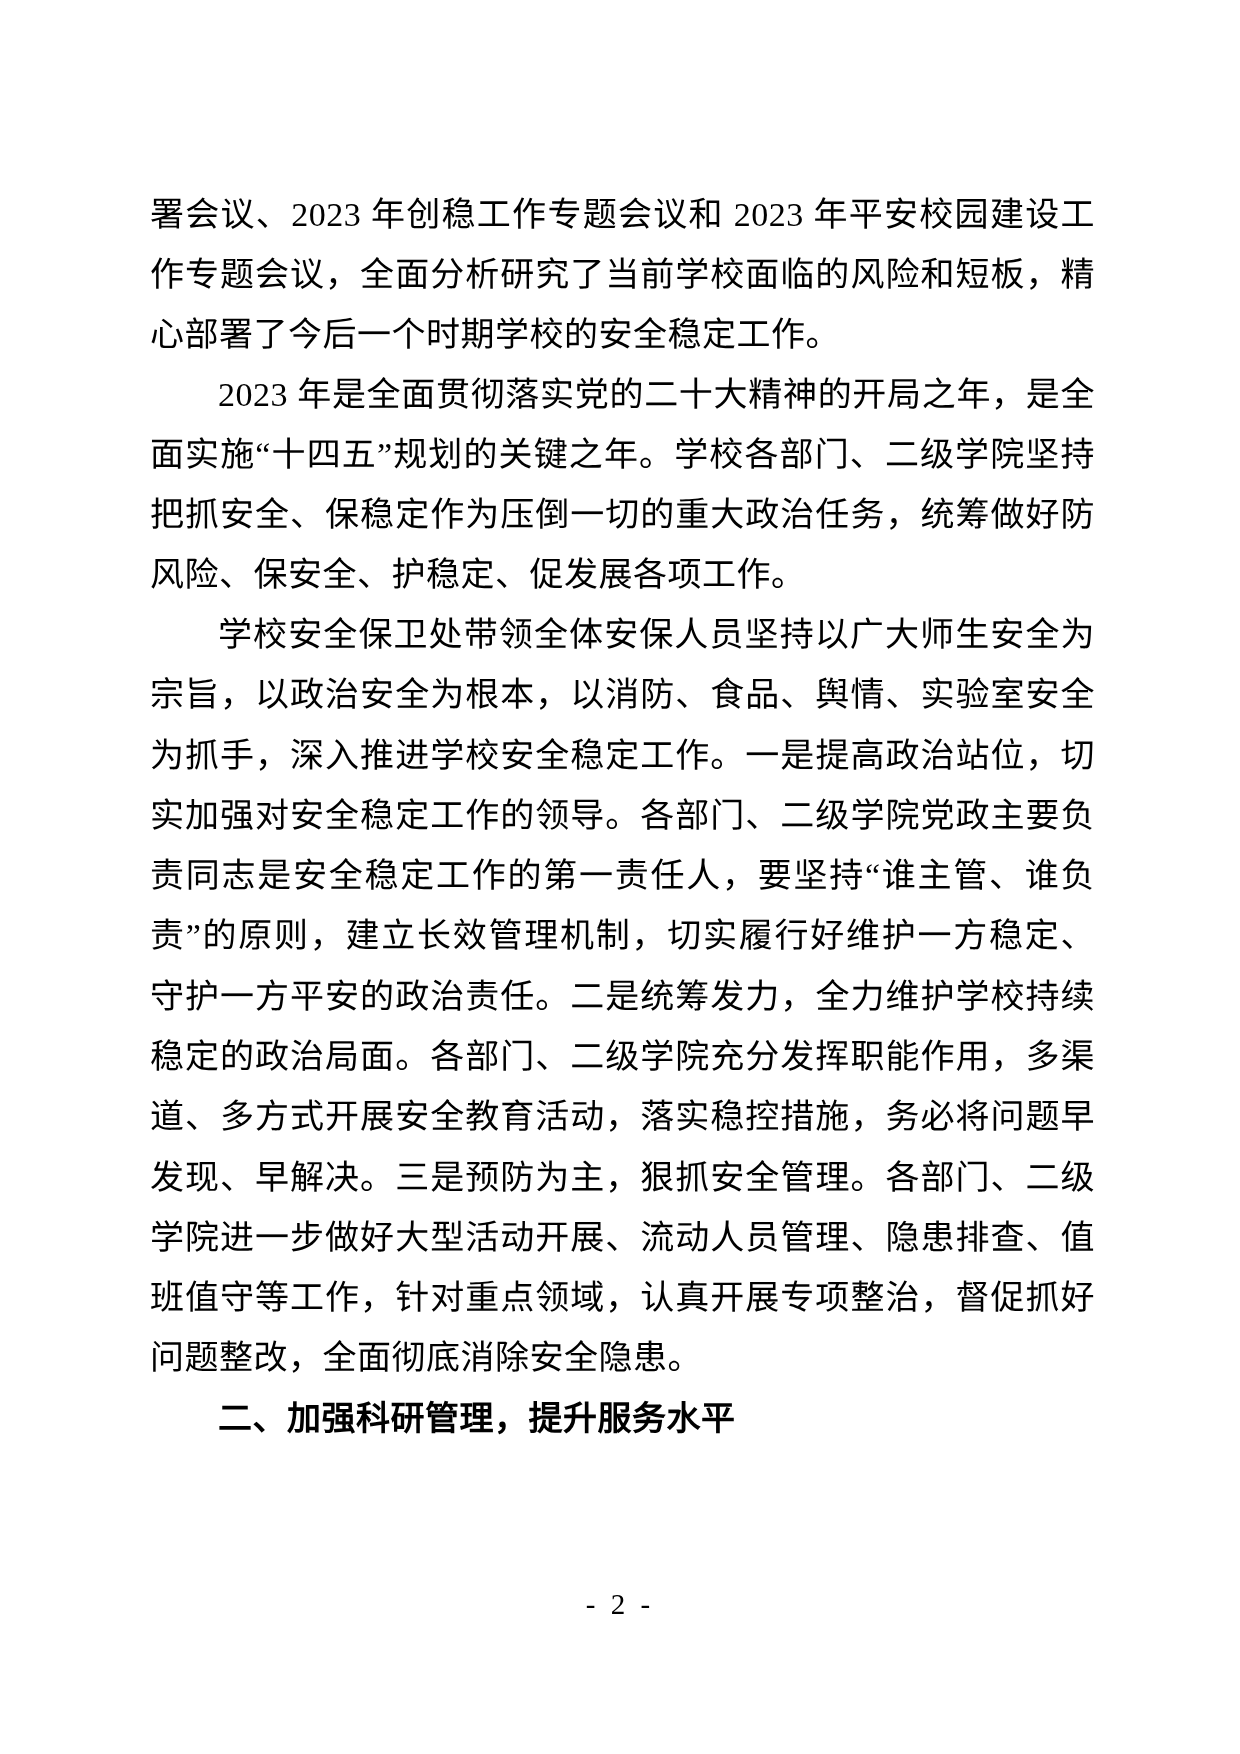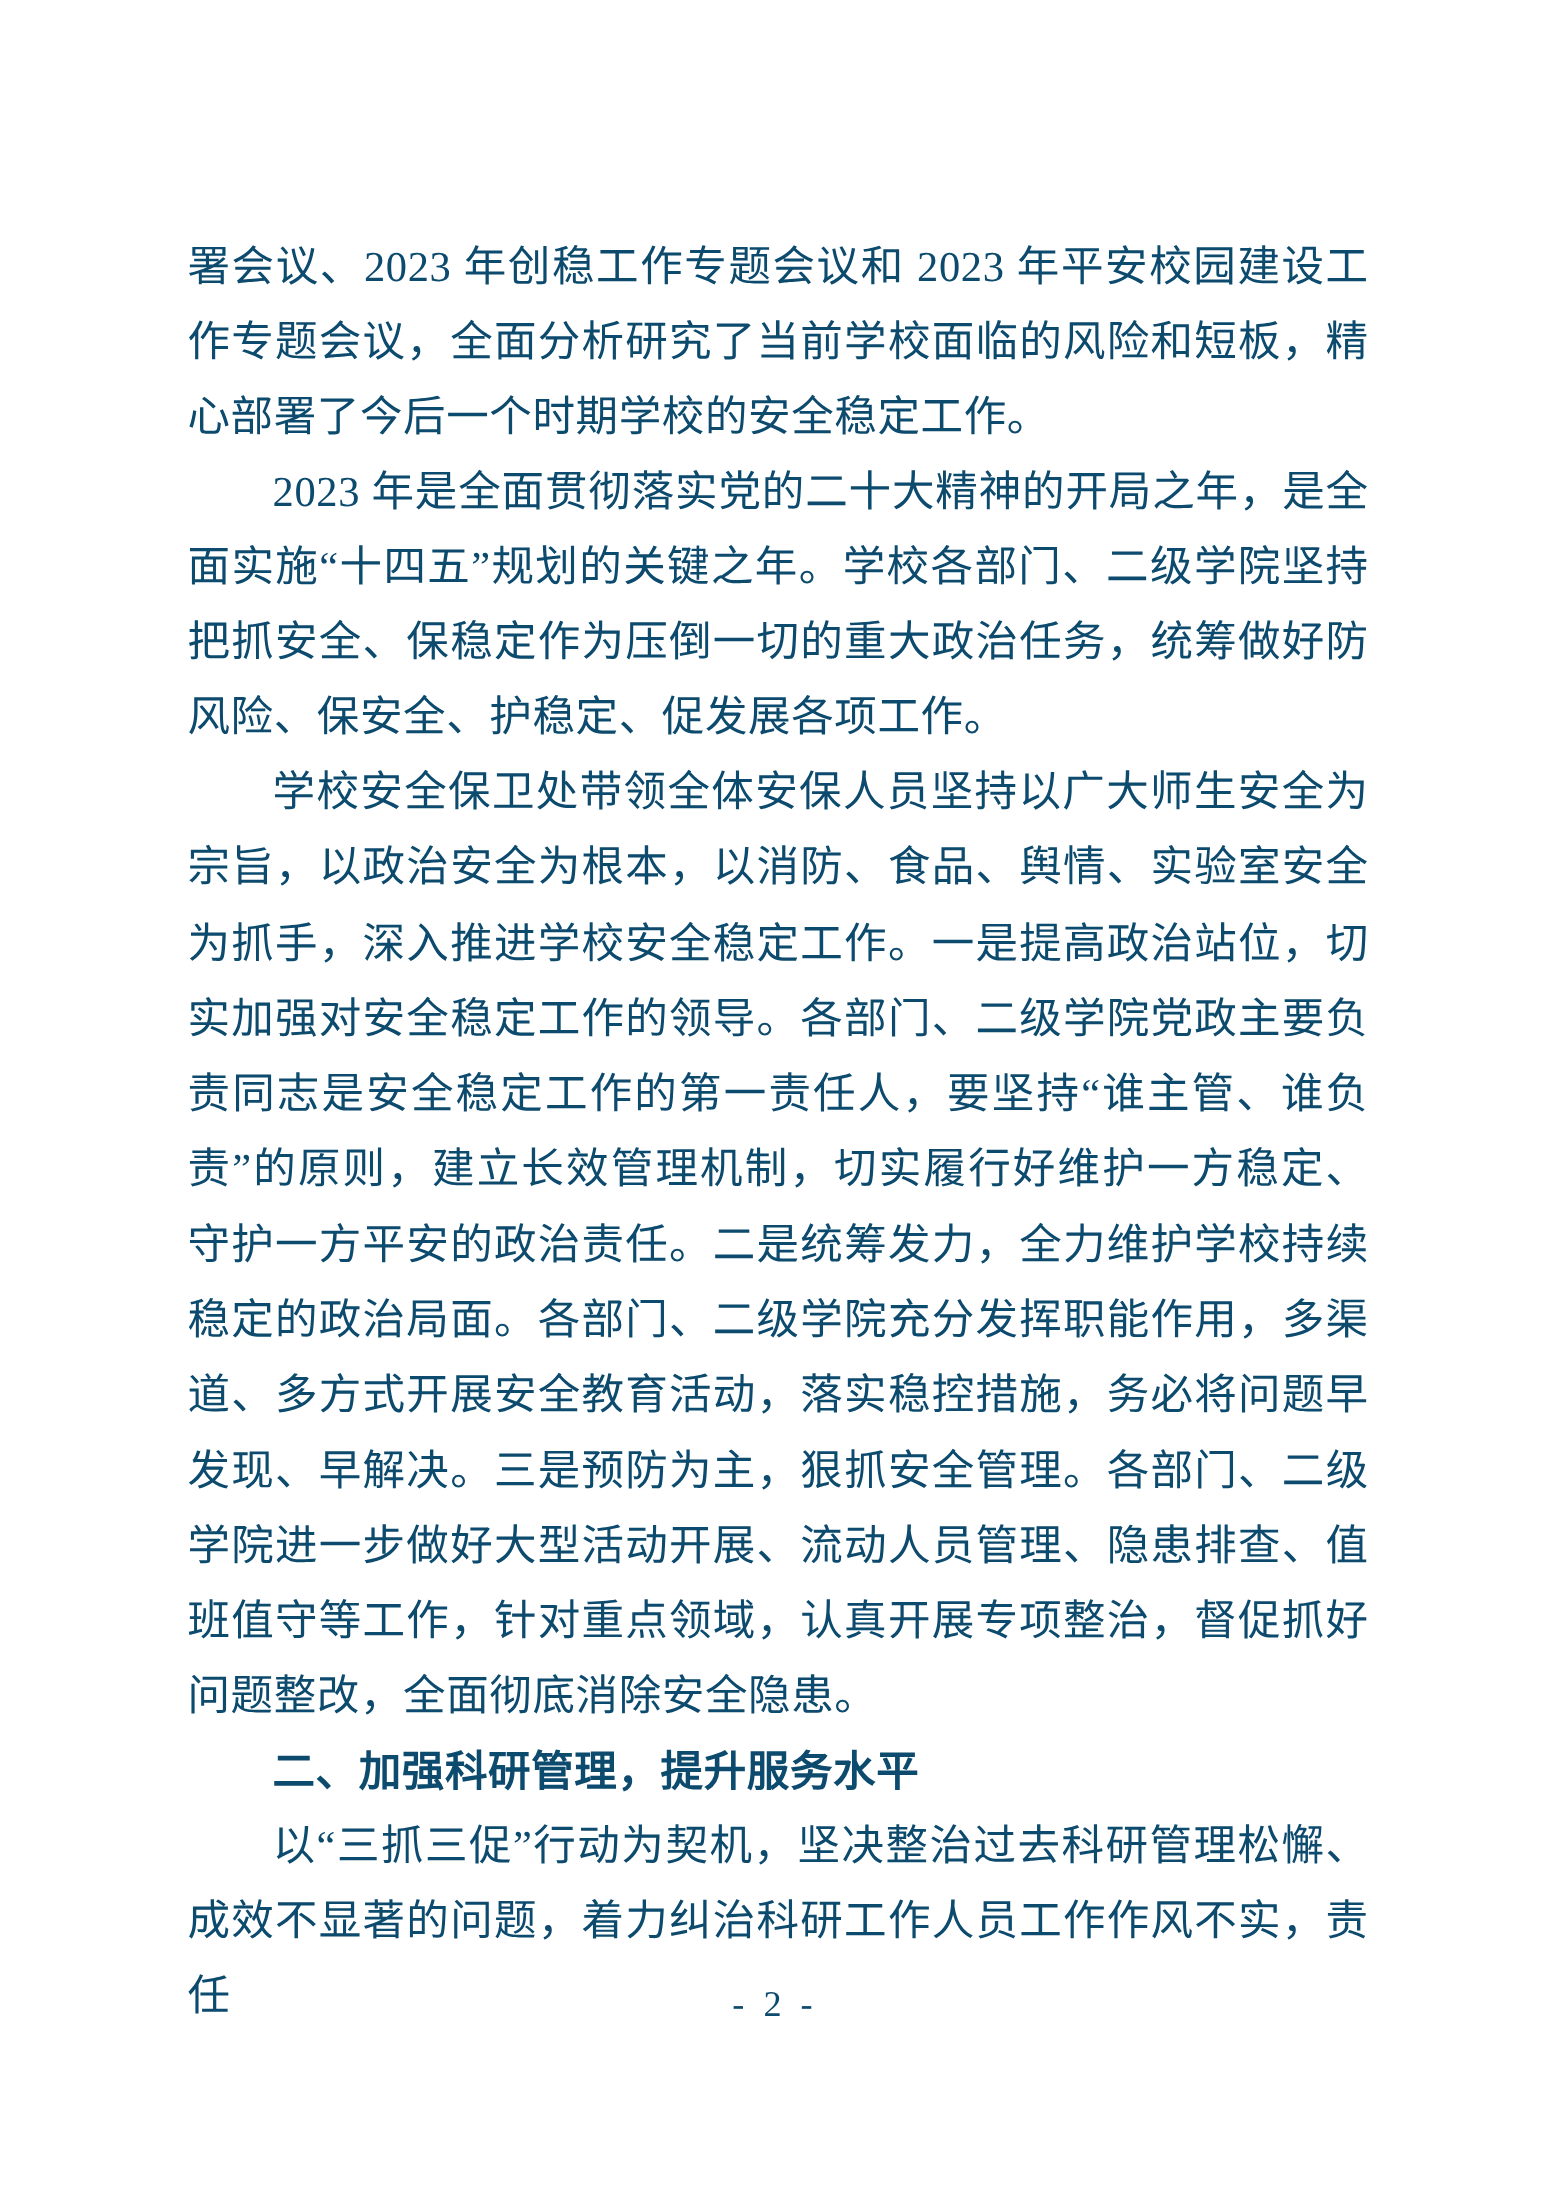--- a/index.html
+++ b/index.html
@@ -5,21 +5,21 @@
   html, body {
     margin: 0;
     padding: 0;
     background: #ffffff;
   }
   .page {
     position: relative;
     width: 1240px;
     height: 1754px;
     background: #ffffff;
-    color: #0c4a6e;
+    color: #000000;
     overflow: hidden;
   }
   .doc-body {
     position: absolute;
     left: 150px;
     top: 185px;
     width: 945px;
     font-family: "Liberation Serif", "DejaVu Serif", serif;
     font-size: 34px;
     line-height: 60px;
@@ -66,18 +66,17 @@
   <div class="doc-body">
 
     <p class="para"><span>署会议、2023 年创稳工作专题会议和 2023 年平安校园建设工作专题会议，全面分析研究了当前学校面临的风险和短板，精心部署了今后一个时期学校的安全稳定工作。</span></p>
 
     <p class="para indent"><span>2023 年是全面贯彻落实党的二十大精神的开局之年，是全面实施“十四五”规划的关键之年。学校各部门、二级学院坚持把抓安全、保稳定作为压倒一切的重大政治任务，统筹做好防风险、保安全、护稳定、促发展各项工作。</span></p>
 
     <p class="para indent"><span>学校安全保卫处带领全体安保人员坚持以广大师生安全为宗旨，以政治安全为根本，以消防、食品、舆情、实验室安全为抓手，深入推进学校安全稳定工作。</span><span class="bold-run">一是</span><span>提高政治站位，切实加强对安全稳定工作的领导。各部门、二级学院党政主要负责同志是安全稳定工作的第一责任人，要坚持“谁主管、谁负责”的原则，建立长效管理机制，切实履行好维护一方稳定、守护一方平安的政治责任。</span><span class="bold-run">二是</span><span>统筹发力，全力维护学校持续稳定的政治局面。各部门、二级学院充分发挥职能作用，多渠道、多方式开展安全教育活动，落实稳控措施，务必将问题早发现、早解决。</span><span class="bold-run">三是</span><span>预防为主，狠抓安全管理。各部门、二级学院进一步做好大型活动开展、流动人员管理、隐患排查、值班值守等工作，针对重点领域，认真开展专项整治，督促抓好问题整改，全面彻底消除安全隐患。</span></p>
 
     <h2 class="heading"><span>二、加强科研管理，提升服务水平</span></h2>
 
-    <p class="para indent"><span>以“三抓三促”行动为契机，坚决整治过去科研管理松懈、成效不显著的问题，着力纠治科研工作人员工作作风不实，责任</span></p>
 
   </div>
 
   <div class="footer">- 2 -</div>
 </div>
 
 </body></html>

